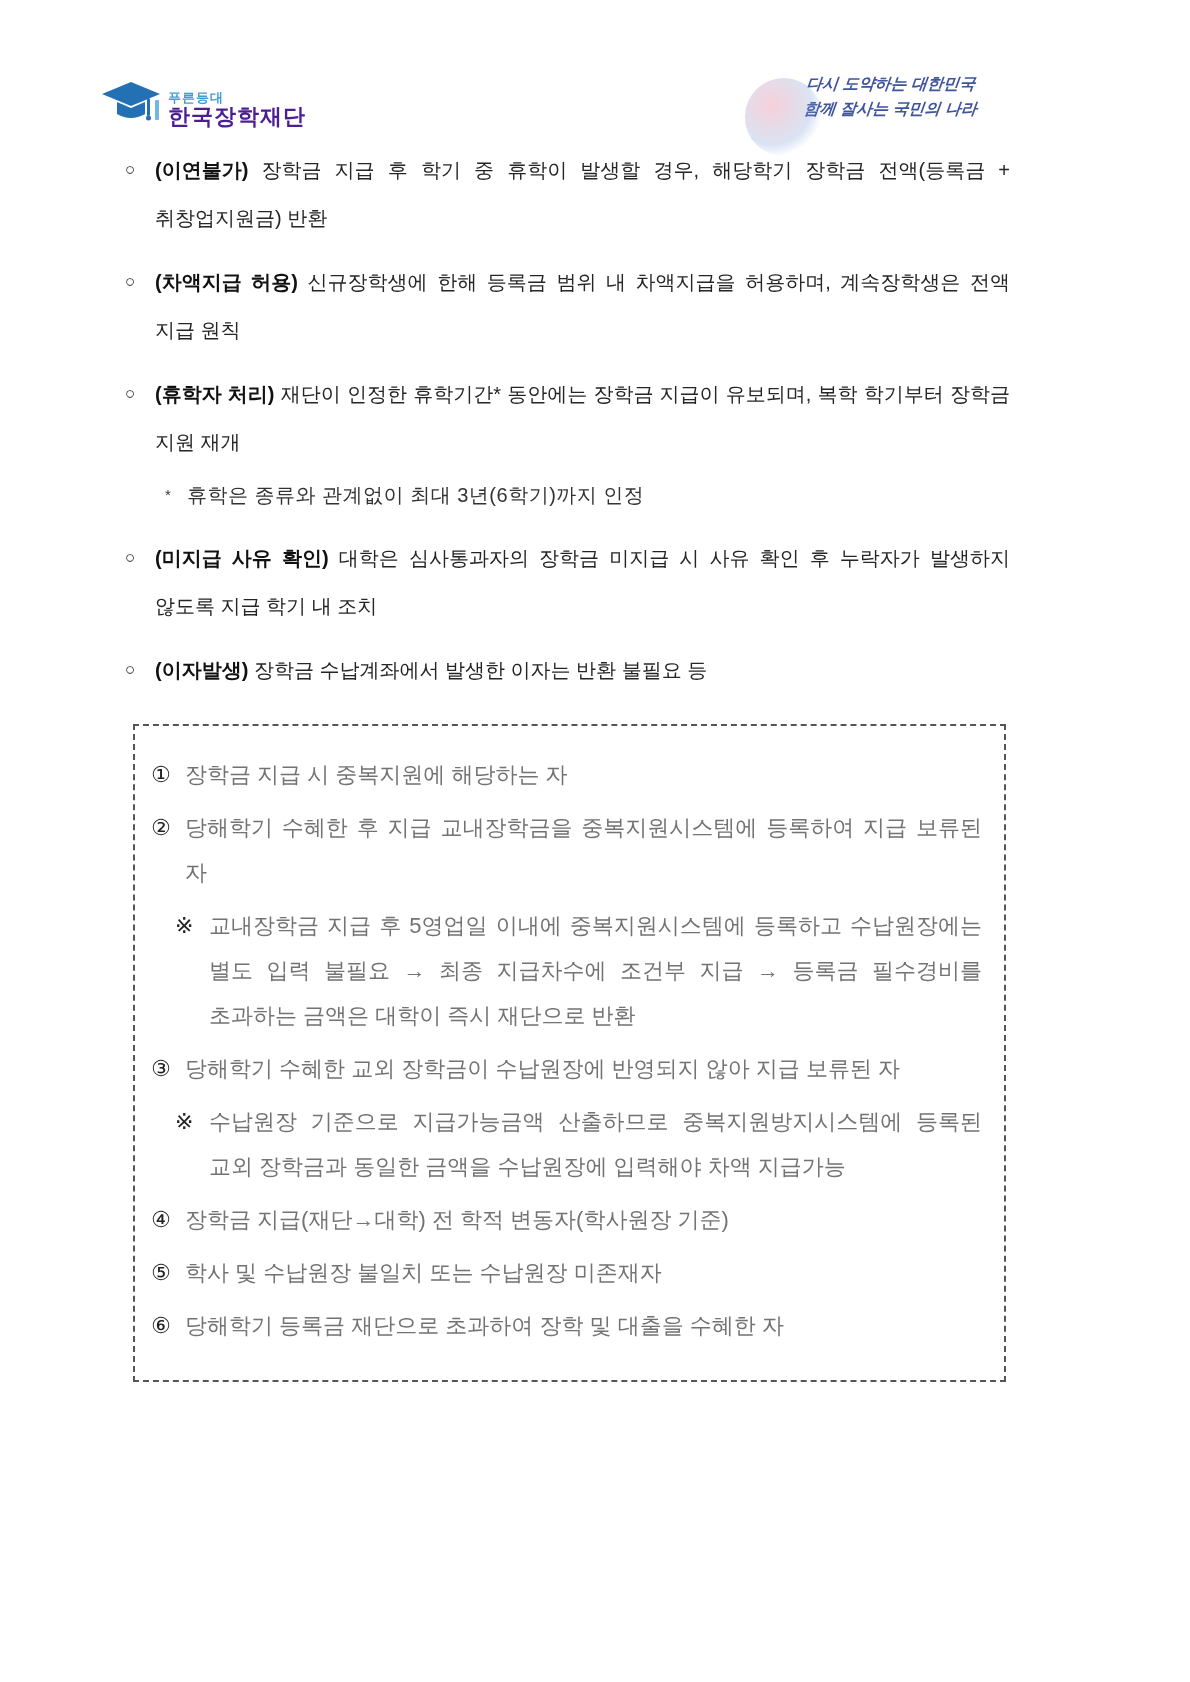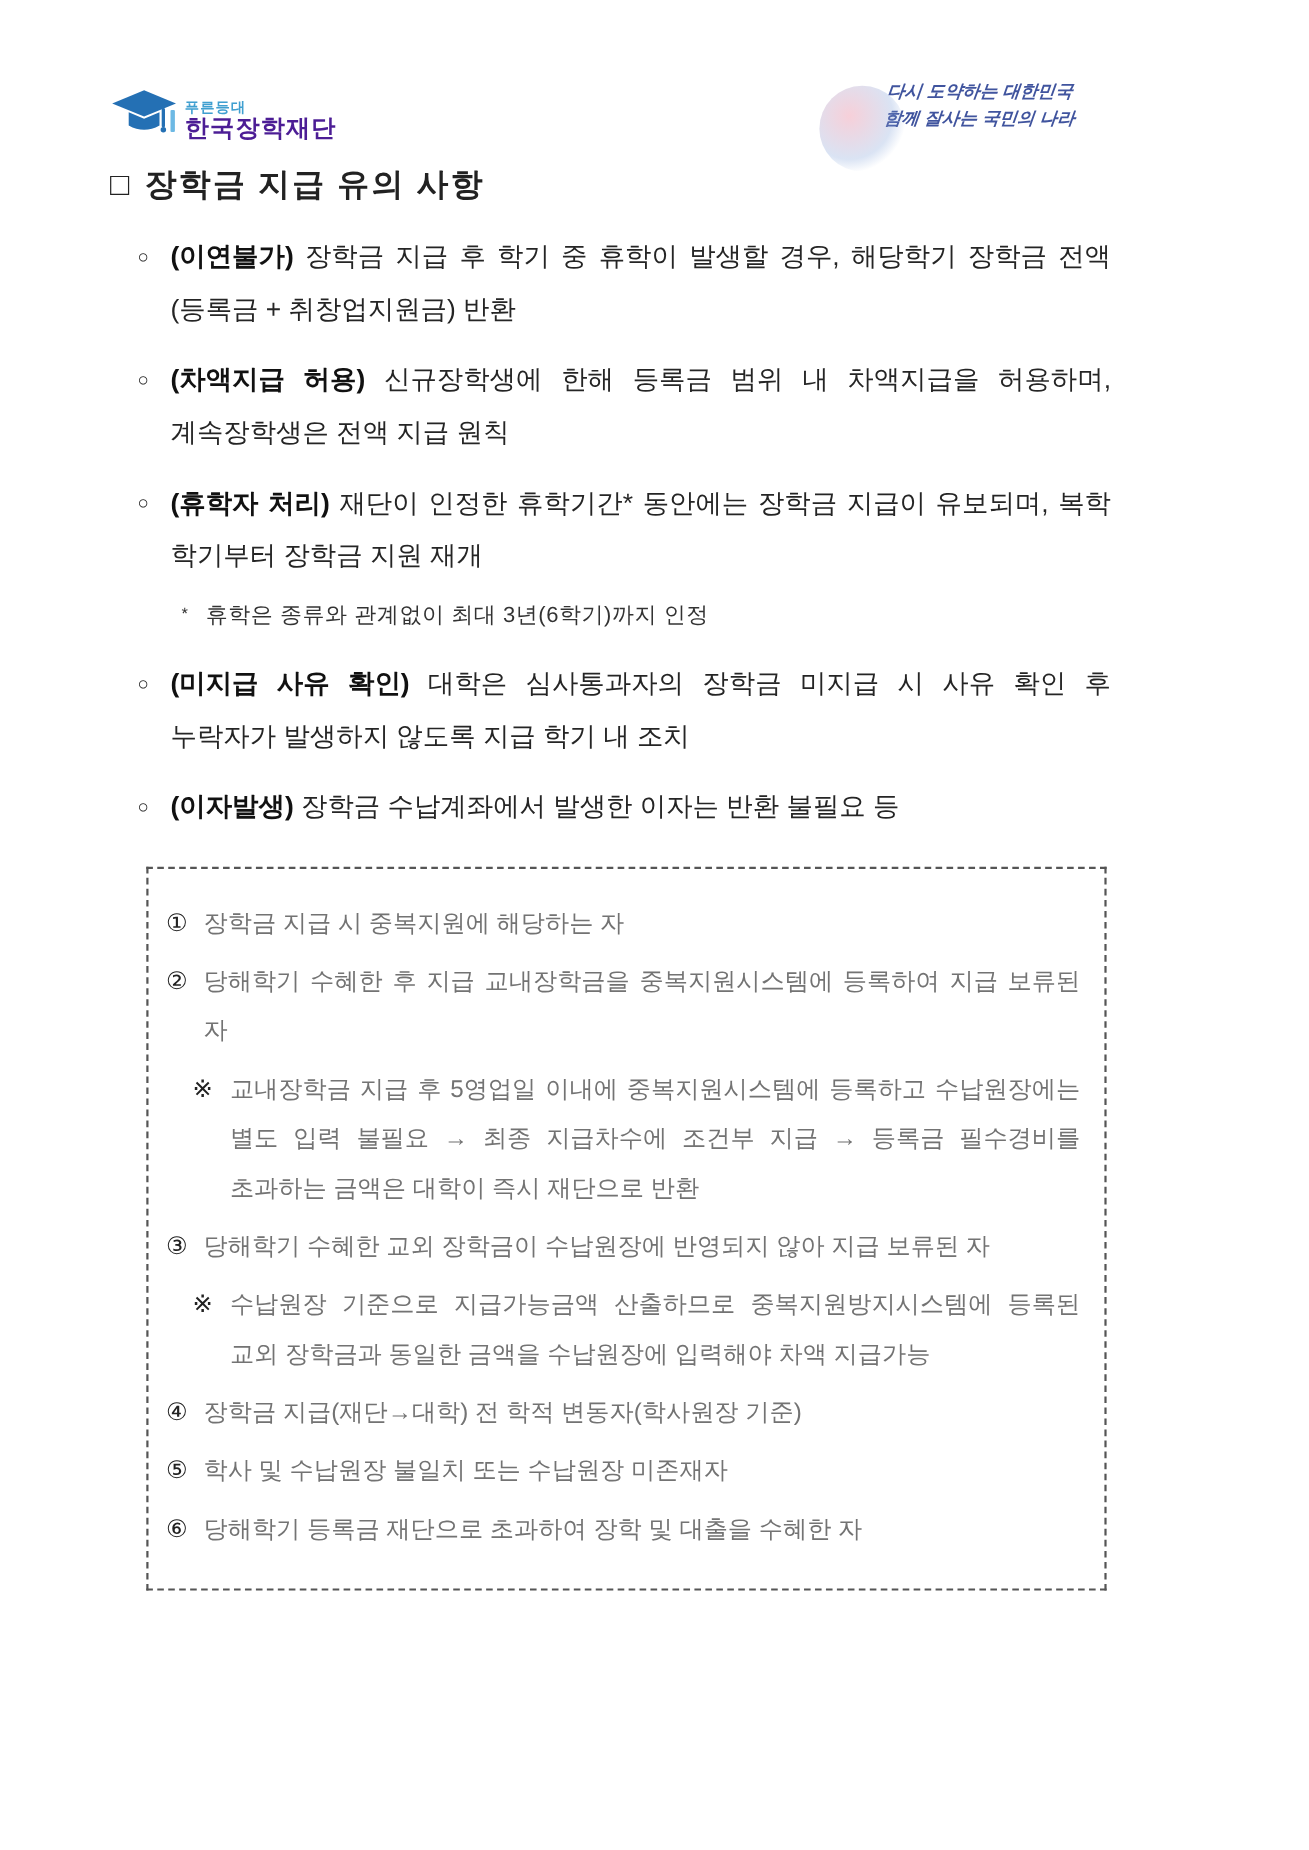--- a/index.html
+++ b/index.html
@@ -22,21 +22,21 @@
           transform:skewX(6deg);}
 
   
   .title{font-size:29px;font-weight:bold;color:#222;letter-spacing:2px;margin:6px 0 22px 0;}
   .title .sq{font-weight:normal;margin-right:12px;}
 
   
   .bullets{margin-left:25px;}
   .bullet{display:flex;margin-bottom:16px;}
   .bullet-marker{flex:0 0 30px;font-size:17px;line-height:48px;color:#222;}
-  .bullet-body{flex:1;font-size:24px;line-height:48px;text-align:justify;word-break:keep-all;color:#252525;}
+  .bullet-body{flex:1;font-size:20px;line-height:48px;text-align:justify;word-break:keep-all;color:#252525;}
   .bullet-label{font-weight:bold;color:#111;}
   .footnote{display:flex;margin:-6px 0 20px 40px;}
   .footnote-marker{flex:0 0 22px;font-size:15px;line-height:38px;color:#333;}
   .footnote-text{font-size:20px;line-height:38px;color:#333;letter-spacing:.5px;word-break:keep-all;}
 
   
   .notice-box{margin:30px 0 0 33px;width:873px;box-sizing:border-box;
               border:2px dashed #555;padding:26px 22px 24px 16px;}
   .box-title{text-align:center;font-size:24px;font-weight:bold;color:#111;
              letter-spacing:1px;margin:8px 0 26px 0;}
@@ -72,23 +72,20 @@
         <span class="logo-name">한국장학재단</span>
       </div>
     </div>
     <div class="slogan">
       <span class="slogan-globe"></span>
       <div>다시 도약하는 대한민국</div>
       <div>함께 잘사는 국민의 나라</div>
     </div>
   </div>
 
-  <div class="title">
-    <span class="sq">□</span><span>장학금 지급 유의 사항</span>
-  </div>
 
   <div class="bullets">
 
     <div class="bullet">
       <span class="bullet-marker">○</span>
       <div class="bullet-body"><span class="bullet-label">(이연불가)</span><span> 장학금 지급 후 학기 중 휴학이 발생할 경우, 해당학기 장학금 전액(등록금 + 취창업지원금) 반환</span></div>
     </div>
 
     <div class="bullet">
       <span class="bullet-marker">○</span>

